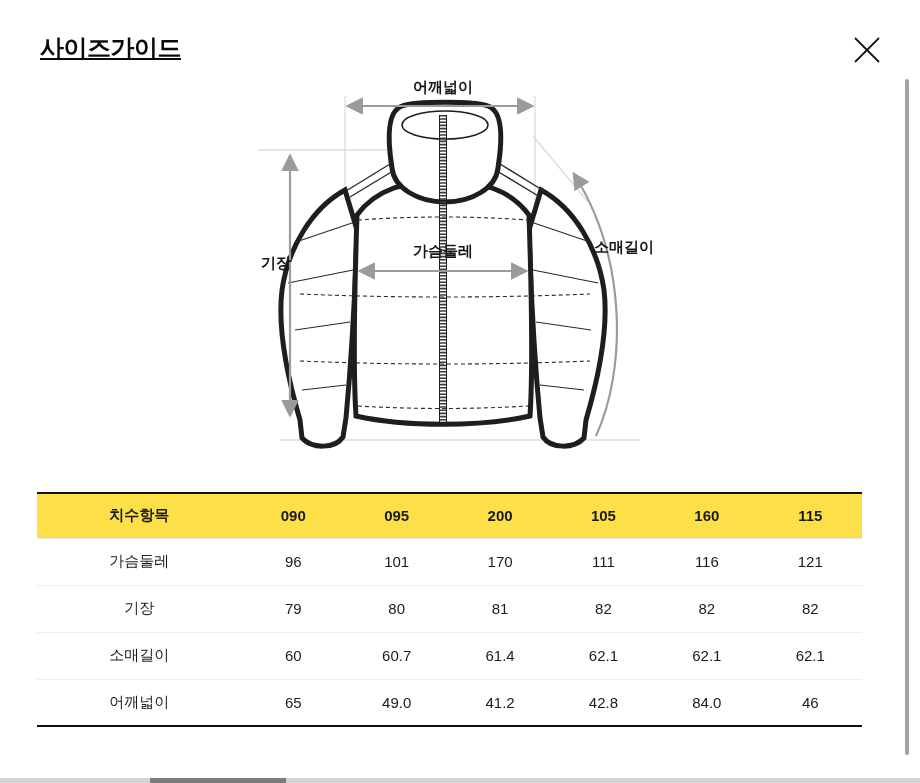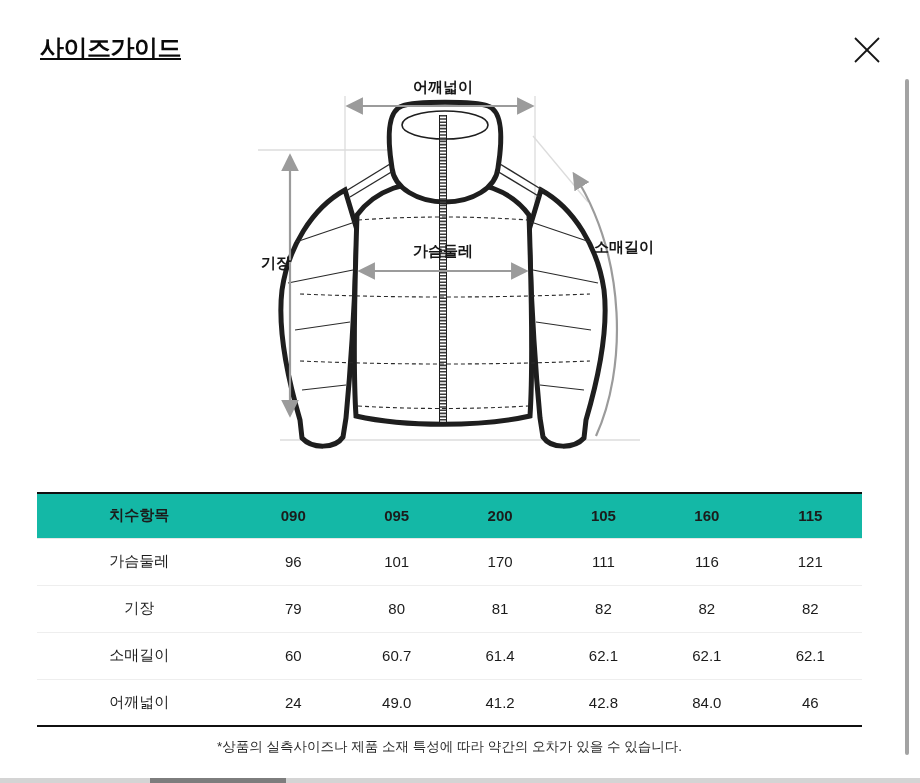--- a/index.html
+++ b/index.html
@@ -18,21 +18,21 @@
   .diagram svg { width:100%; height:100%; display:block; }
   .m-label { font-size:15px; font-weight:700; fill:#161616;
     font-family:"Liberation Sans","DejaVu Sans",sans-serif; }
 
   
   .table-wrap { position:absolute; left:37px; top:492px; width:825px; }
   table.size-table { width:100%; border-collapse:collapse;
     border-top:2px solid #101010; border-bottom:2px solid #101010;
     font-size:15px; color:#1b1b1b; table-layout:fixed; }
   table.size-table th:first-child, table.size-table td:first-child { width:24.8%; }
-  thead tr { background:#14b8a6; }
+  thead tr { background:#fde047; }
   thead th { font-weight:700; height:45px; text-align:center;
     border-bottom:1px solid #e7e7e7; }
   tbody th, tbody td { font-weight:400; height:47px; text-align:center;
     border-bottom:1px solid #eeeeee; }
   tbody tr:last-child th, tbody tr:last-child td { border-bottom:none; }
 
   .footnote { position:absolute; left:37px; top:738px; width:825px;
     text-align:center; font-size:13.5px; color:#2b2b2b; }
 
   
@@ -169,32 +169,31 @@
             <th>소매길이</th>
             <td>60</td>
             <td>60.7</td>
             <td>61.4</td>
             <td>62.1</td>
             <td>62.1</td>
             <td>62.1</td>
           </tr>
           <tr>
             <th>어깨넓이</th>
-            <td>24</td>
+            <td>65</td>
             <td>49.0</td>
             <td>41.2</td>
             <td>42.8</td>
             <td>84.0</td>
             <td>46</td>
           </tr>
         </tbody>
     </table>
   </div>
 
-  <p class="footnote">*상품의 실측사이즈나 제품 소재 특성에 따라 약간의 오차가 있을 수 있습니다.</p>
 
   <div class="v-scrollbar">
     <div class="v-thumb"></div>
   </div>
   <div class="h-scrollbar">
     <div class="h-thumb"></div>
   </div>
 
 </div>
 

